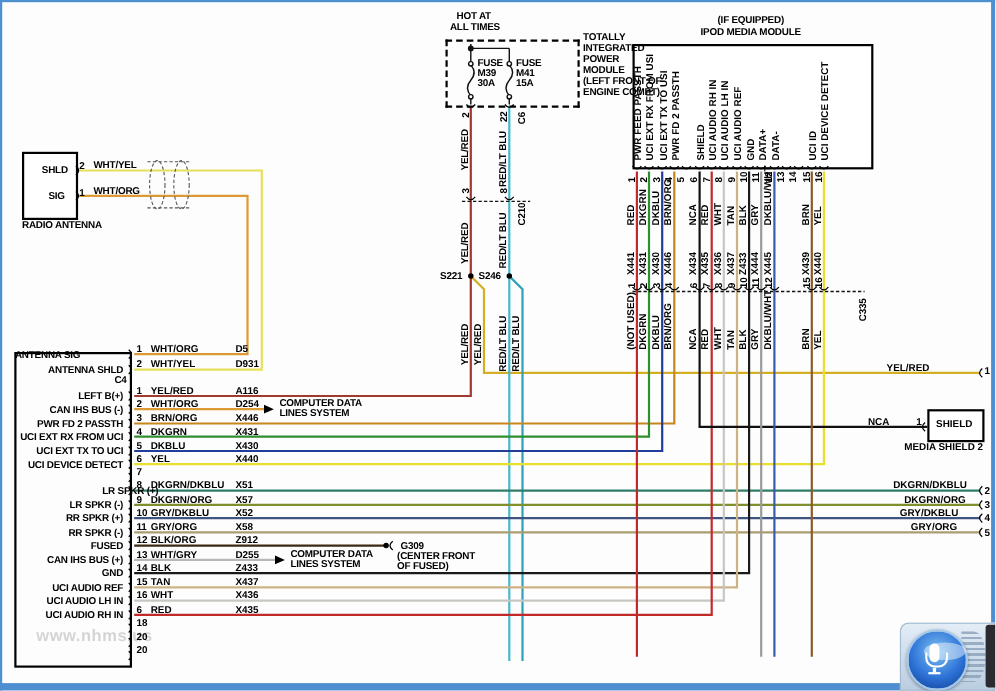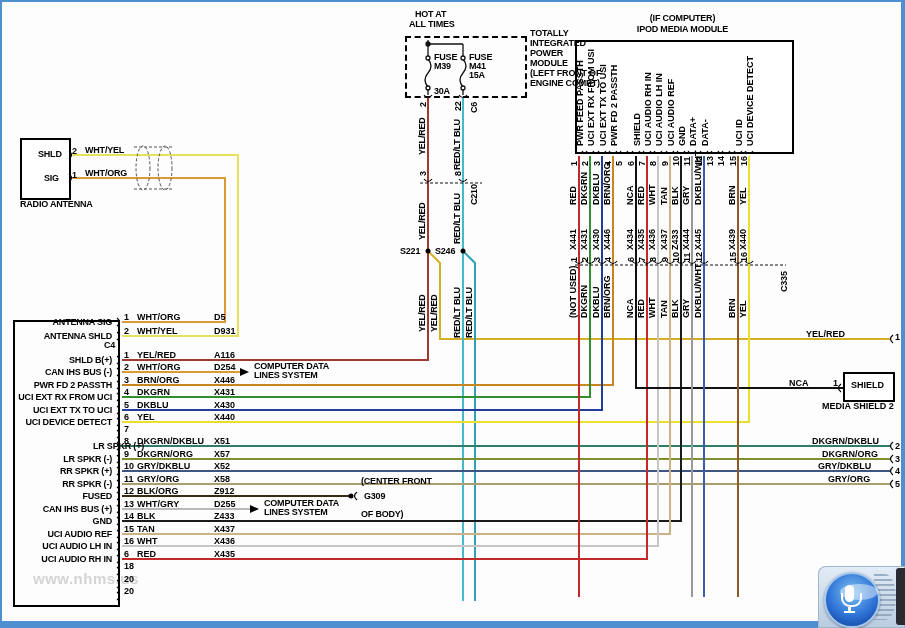--- a/index.html
+++ b/index.html
@@ -204,21 +204,21 @@
   <div class="lb" style="left:72px;top:146px">2</div>
   <div class="lb" style="left:72px;top:170px">1</div>
   <div class="lb" style="left:85px;top:145px">WHT/YEL</div>
   <div class="lb" style="left:85px;top:168px">WHT/ORG</div>
   <div class="lb" style="left:20px;top:199px">RADIO ANTENNA</div>
 
   <div class="lb" style="left:415px;top:9px">HOT AT</div>
   <div class="lb" style="left:409px;top:19px">ALL TIMES</div>
   <div class="lb" style="left:434px;top:52px">FUSE</div>
   <div class="lb" style="left:434px;top:61px">M39</div>
-  <div class="lb" style="left:434px;top:86px">30A</div>
+  <div class="lb" style="left:434px;top:70px">30A</div>
   <div class="lb" style="left:469px;top:52px">FUSE</div>
   <div class="lb" style="left:469px;top:61px">M41</div>
   <div class="lb" style="left:469px;top:70px">15A</div>
   <div class="lb" style="left:530px;top:28px">TOTALLY</div>
   <div class="lb" style="left:530px;top:38px">INTEGRATED</div>
   <div class="lb" style="left:530px;top:48px">POWER</div>
   <div class="lb" style="left:530px;top:58px">MODULE</div>
   <div class="lb" style="left:530px;top:68px">(LEFT FRONT OF</div>
   <div class="lb" style="left:530px;top:78px">ENGINE COMPT)</div>
   <div class="lb vb" style="left:418px;top:107px">2</div>
@@ -231,21 +231,21 @@
   <div class="lb vb" style="left:469px;top:205px">C210</div>
   <div class="lb vb" style="left:417px;top:240px">YEL/RED</div>
   <div class="lb vb" style="left:452px;top:244px">RED/LT BLU</div>
   <div class="lb" style="left:400px;top:246px">S221</div>
   <div class="lb" style="left:435px;top:246px">S246</div>
   <div class="lb vb" style="left:417px;top:332px">YEL/RED</div>
   <div class="lb vb" style="left:429px;top:332px">YEL/RED</div>
   <div class="lb vb" style="left:452px;top:338px">RED/LT BLU</div>
   <div class="lb vb" style="left:464px;top:338px">RED/LT BLU</div>
 
-  <div class="lb ctr" style="left:575px;top:13px;width:215px">(IF COMPUTER)</div>
+  <div class="lb ctr" style="left:575px;top:13px;width:215px">(IF EQUIPPED)</div>
   <div class="lb ctr" style="left:575px;top:24px;width:215px">IPOD MEDIA MODULE</div>
   <div class="lb vb" style="left:779px;top:292px">C335</div>
 
   <div class="mcol" style="left:579px">
     <span class="fn">PWR FEED PASSTH</span>
     <span class="mn">1</span>
     <span class="mc">RED</span>
     <span class="mx">X441</span>
     <span class="m2">1</span>
     <span class="mb">(NOT USED)</span>
@@ -349,23 +349,23 @@
   </div>
   <div class="mcol" style="left:749px">
     <span class="fn">UCI DEVICE DETECT</span>
     <span class="mn">16</span>
     <span class="mc">YEL</span>
     <span class="mx">X440</span>
     <span class="m2">16</span>
     <span class="mb">YEL</span>
   </div>
 
-  <div class="lb" style="right:793px;top:317px">ANTENNA SIG</div>
+  <div class="lb" style="right:832px;top:317px">ANTENNA SIG</div>
   <div class="lb" style="right:793px;top:331px">ANTENNA SHLD</div>
-  <div class="lb" style="right:793px;top:355px">SHLD B(+)</div>
+  <div class="lb" style="right:793px;top:355px">LEFT B(+)</div>
   <div class="lb" style="right:793px;top:367px">CAN IHS BUS (-)</div>
   <div class="lb" style="right:793px;top:380px">PWR FD 2 PASSTH</div>
   <div class="lb" style="right:793px;top:392px">UCI EXT RX FROM UCI</div>
   <div class="lb" style="right:793px;top:405px">UCI EXT TX TO UCI</div>
   <div class="lb" style="right:793px;top:417px">UCI DEVICE DETECT</div>
   <div class="lb" style="right:761px;top:441px">LR SPKR (+)</div>
   <div class="lb" style="right:793px;top:454px">LR SPKR (-)</div>
   <div class="lb" style="right:793px;top:466px">RR SPKR (+)</div>
   <div class="lb" style="right:793px;top:479px">RR SPKR (-)</div>
   <div class="lb" style="right:793px;top:491px">FUSED</div>
@@ -477,22 +477,22 @@
   </div>
   <div class="rrow" style="top:586px">
     <span class="pn">20</span>
   </div>
 
   <div class="lb" style="left:254px;top:361px">COMPUTER DATA</div>
   <div class="lb" style="left:254px;top:370px">LINES SYSTEM</div>
   <div class="lb" style="left:264px;top:498px">COMPUTER DATA</div>
   <div class="lb" style="left:264px;top:507px">LINES SYSTEM</div>
   <div class="lb" style="left:364px;top:491px">G309</div>
-  <div class="lb" style="left:361px;top:476px">(CENTER FRONT</div>
-  <div class="lb" style="left:361px;top:509px">OF BODY)</div>
+  <div class="lb" style="left:361px;top:500px">(CENTER FRONT</div>
+  <div class="lb" style="left:361px;top:509px">OF FUSED)</div>
 
   <div class="rlab" style="left:806px;top:329px">YEL/RED</div>
   <div class="rlab" style="left:895px;top:332px">1</div>
   <div class="rlab" style="left:812px;top:436px">DKGRN/DKBLU</div>
   <div class="rlab" style="left:895px;top:441px">2</div>
   <div class="rlab" style="left:822px;top:449px">DKGRN/ORG</div>
   <div class="rlab" style="left:895px;top:454px">3</div>
   <div class="rlab" style="left:818px;top:461px">GRY/DKBLU</div>
   <div class="rlab" style="left:895px;top:466px">4</div>
   <div class="rlab" style="left:828px;top:474px">GRY/ORG</div>

